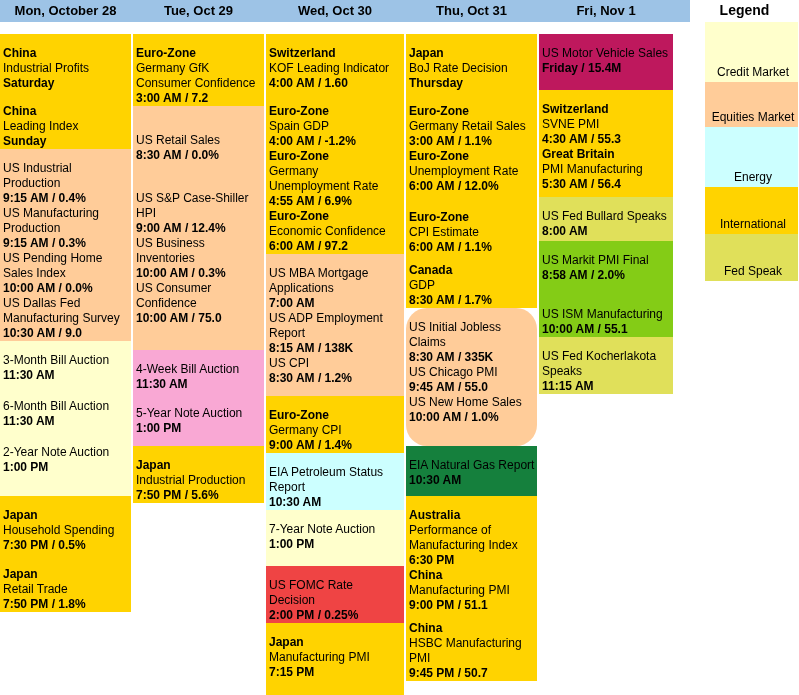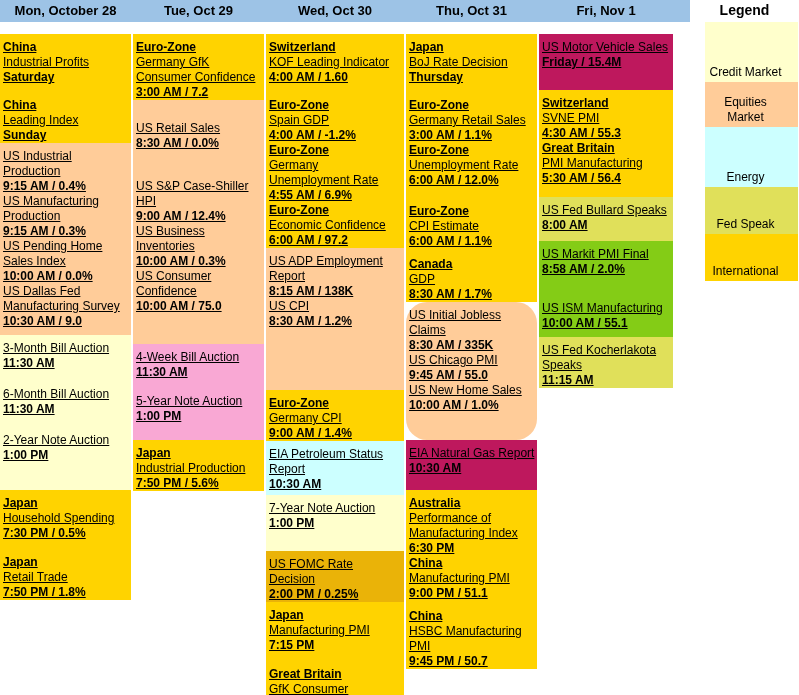--- a/index.html
+++ b/index.html
@@ -7,34 +7,34 @@
     width:799px;height:695px;background:#ffffff;position:relative;
     font-family:"Liberation Sans",sans-serif;color:#000;overflow:hidden;
   }
   #calendar-root{position:absolute;left:0;top:0;width:799px;height:695px;}
   .header-bar{position:absolute;left:0;top:0;width:690px;height:22px;}
   .day-column{position:absolute;top:0;}
   .col-header{
     height:34px;line-height:22px;text-align:center;
     font-weight:bold;font-size:13px;white-space:nowrap;
   }
-  .block{padding-top:6px;box-sizing:border-box;text-decoration:underline;}
+  .block{padding-top:12px;box-sizing:border-box;}
   .event{padding:0 2px 0 3px;font-size:12px;line-height:15px;}
   .line{white-space:normal;}
   .line.bold{font-weight:bold;}
   .legend{position:absolute;left:690px;top:0;width:109px;}
   .legend-title{
     height:22px;line-height:20px;text-align:center;
     font-weight:bold;font-size:14px;
   }
   .legend-box{
     margin-left:15px;width:93px;box-sizing:border-box;
     display:flex;align-items:flex-end;justify-content:center;
     text-align:center;font-size:12px;line-height:15px;
-    padding:0 16px 2px 4px;
+    padding:0 1px 2px 4px;
   }
 </style>
 </head>
 <body>
 
 <div id="calendar-root">
   <div class="header-bar" style="background: rgb(157, 195, 230);"></div>
 
   <div class="day-column" style="left: 0px; width: 131px;">
       <div class="col-header">Mon, October 28</div>
@@ -159,20 +159,24 @@
           <div class="line bold">4:55 AM / 6.9%</div>
         </div>
         <div class="event">
           <div class="line bold">Euro-Zone</div>
           <div class="line">Economic Confidence</div>
           <div class="line bold">6:00 AM / 97.2</div>
         </div>
       </div>
       <div class="block" style="min-height: 142px; background: rgb(255, 204, 153);">
         <div class="event">
+          <div class="line">US MBA Mortgage Applications</div>
+          <div class="line bold">7:00 AM</div>
+        </div>
+        <div class="event">
           <div class="line">US ADP Employment Report</div>
           <div class="line bold">8:15 AM / 138K</div>
         </div>
         <div class="event">
           <div class="line">US CPI</div>
           <div class="line bold">8:30 AM / 1.2%</div>
         </div>
       </div>
       <div class="block" style="min-height: 44px; background: rgb(255, 211, 0);">
         <div class="event">
@@ -186,21 +190,21 @@
           <div class="line">EIA Petroleum Status Report</div>
           <div class="line bold">10:30 AM</div>
         </div>
       </div>
       <div class="block" style="min-height: 56px; background: rgb(255, 255, 204);">
         <div class="event">
           <div class="line">7-Year Note Auction</div>
           <div class="line bold">1:00 PM</div>
         </div>
       </div>
-      <div class="block" style="min-height: 46px; background: #eab308;">
+      <div class="block" style="min-height: 46px; background: #ef4444;">
         <div class="event">
           <div class="line">US FOMC Rate Decision</div>
           <div class="line bold">2:00 PM / 0.25%</div>
         </div>
       </div>
       <div class="block" style="min-height: 123px; background: rgb(255, 211, 0);">
         <div class="event">
           <div class="line bold">Japan</div>
           <div class="line">Manufacturing PMI</div>
           <div class="line bold">7:15 PM</div>
@@ -248,21 +252,21 @@
         </div>
         <div class="event">
           <div class="line">US Chicago PMI</div>
           <div class="line bold">9:45 AM / 55.0</div>
         </div>
         <div class="event" style="margin-top: 0;">
           <div class="line">US New Home Sales</div>
           <div class="line bold">10:00 AM / 1.0%</div>
         </div>
       </div>
-      <div class="block" style="min-height: 50px; background: #be185d;">
+      <div class="block" style="min-height: 50px; background: #15803d;">
         <div class="event">
           <div class="line">EIA Natural Gas Report</div>
           <div class="line bold">10:30 AM</div>
         </div>
       </div>
       <div class="block" style="min-height: 170px; background: rgb(255, 211, 0);">
         <div class="event">
           <div class="line bold">Australia</div>
           <div class="line">Performance of Manufacturing Index</div>
           <div class="line bold">6:30 PM</div>
@@ -327,21 +331,21 @@
     <div id="legend-boxes">
         <div class="legend-box" style="height: 60px; background: rgb(255, 255, 204);">
           <div>Credit Market</div>
         </div>
         <div class="legend-box" style="height: 45px; background: rgb(255, 204, 153);">
           <div>Equities Market</div>
         </div>
         <div class="legend-box" style="height: 60px; background: rgb(204, 255, 255);">
           <div>Energy</div>
         </div>
+        <div class="legend-box" style="height: 47px; background: rgb(255, 211, 0);">
+          <div>International</div>
+        </div>
         <div class="legend-box" style="height: 47px; background: rgb(224, 224, 90);">
           <div>Fed Speak</div>
-        </div>
-        <div class="legend-box" style="height: 47px; background: rgb(255, 211, 0);">
-          <div>International</div>
         </div>
       </div>
   </div>
 </div>
 
 </body></html>

